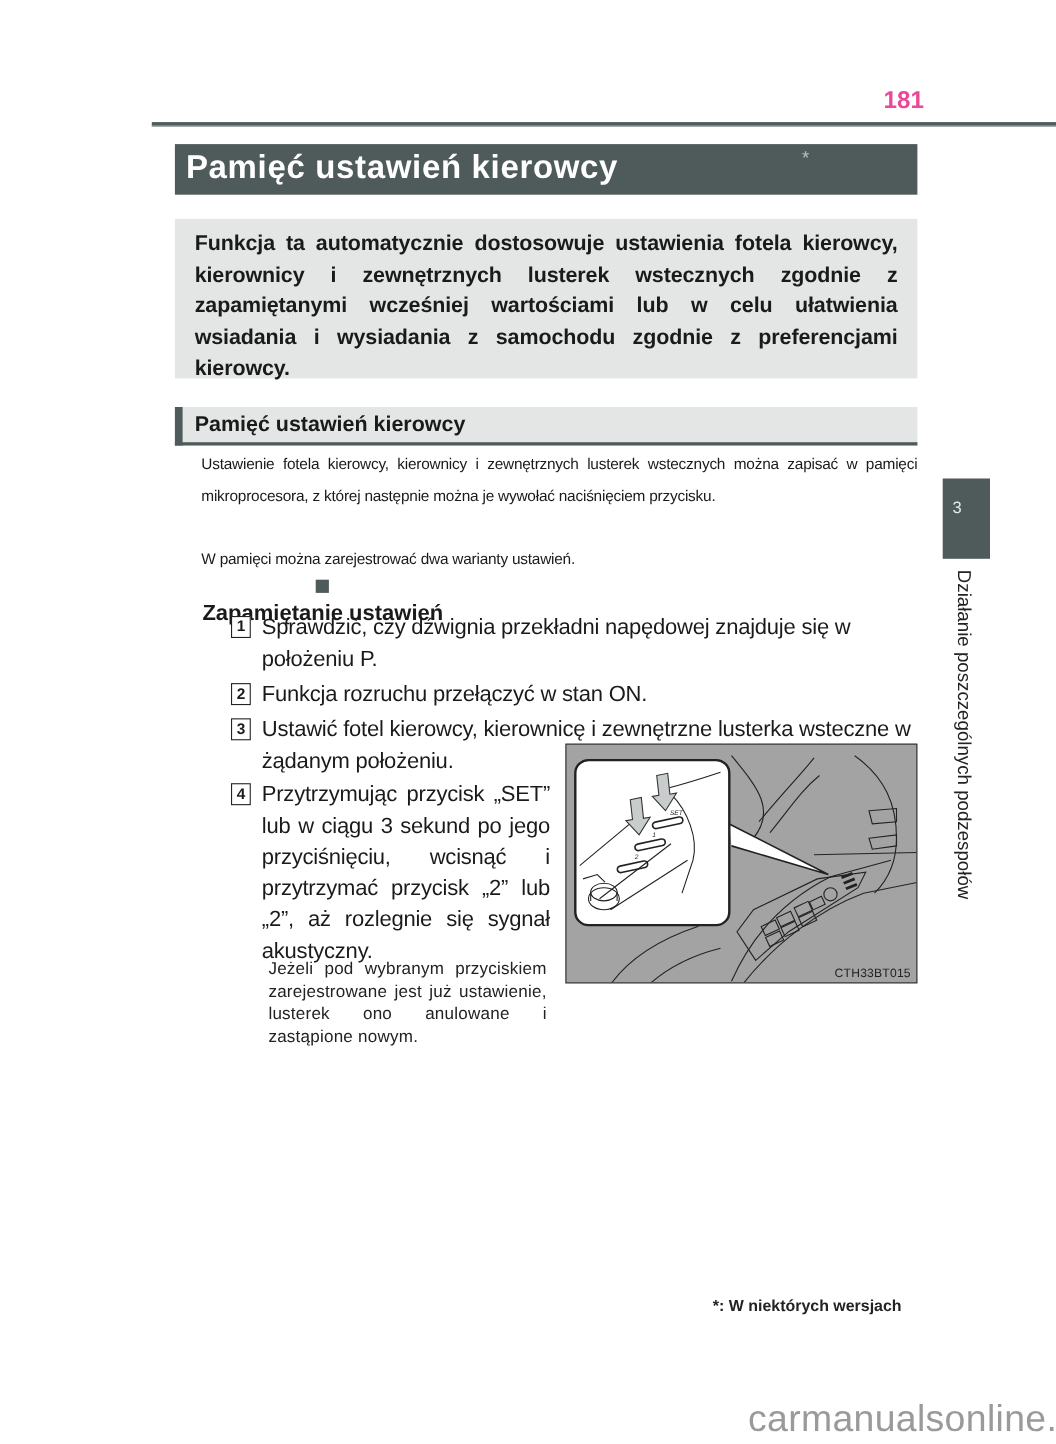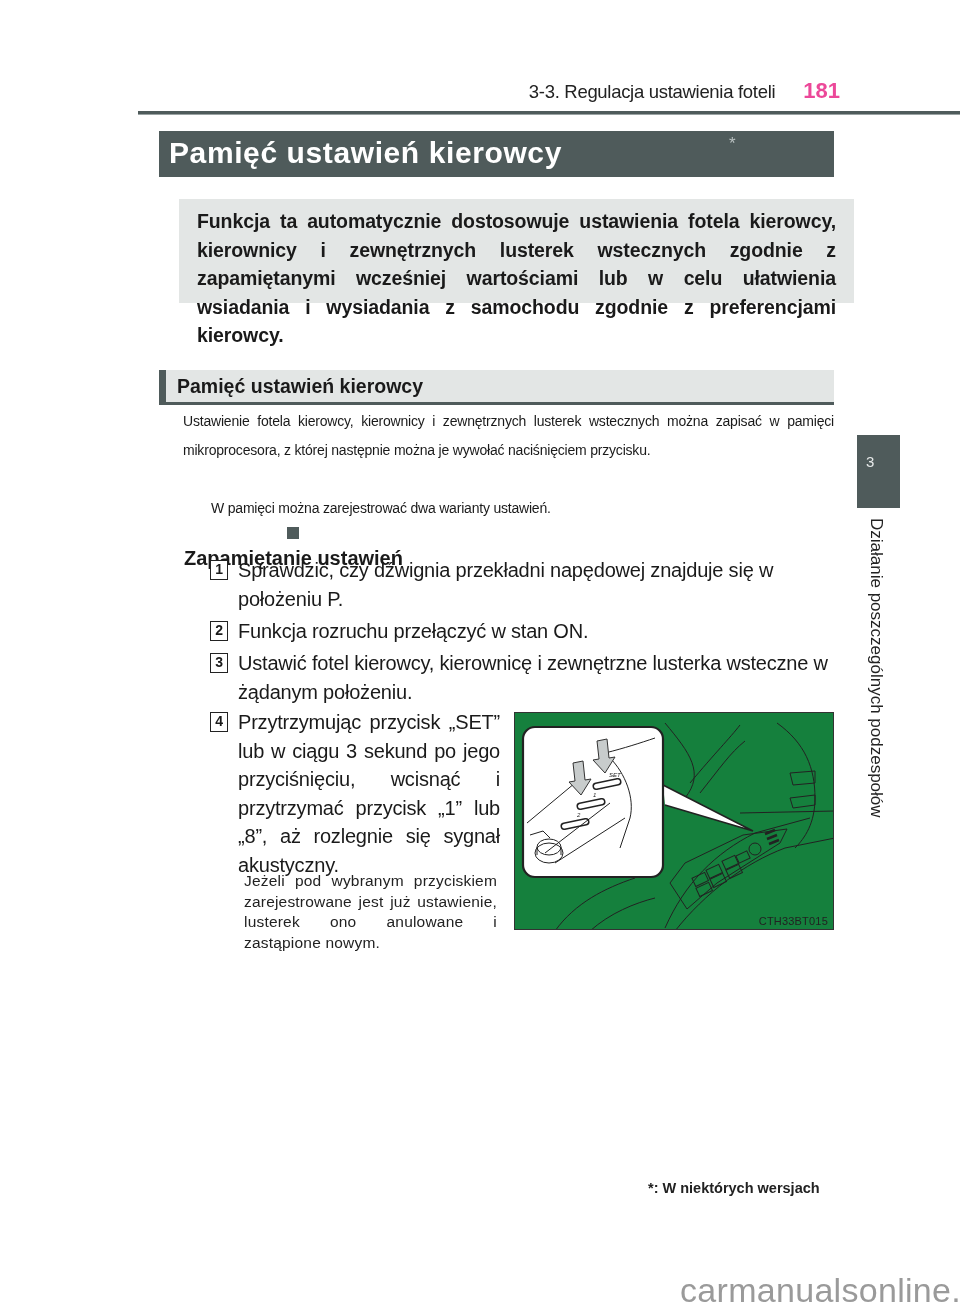--- a/index.html
+++ b/index.html
@@ -8,63 +8,62 @@
 
     .running-head { position: absolute; top: 78px; right: 120px; display: flex; align-items: baseline; gap: 28px; }
     .running-head .section { font-size: 18.5px; color: #222; letter-spacing: -0.3px; }
     .running-head .page-num { font-size: 22px; font-weight: bold; color: #ec4899; }
     .head-rule { position: absolute; top: 111px; left: 138px; width: 822px; height: 4px; background: #4f5b5b; border-bottom: 1px solid #9aa3a3; }
 
     .title-bar { position: absolute; top: 131px; left: 159px; width: 675px; height: 46px; background: #4f5b5b; }
     .title-bar .title { position: absolute; left: 10px; top: 5px; font-size: 30px; font-weight: bold; color: #ffffff; letter-spacing: 0.6px; white-space: nowrap; }
     .title-bar .asterisk { position: absolute; left: 570px; top: 3px; font-size: 17px; color: #b8c0c0; }
 
-    .intro-box { position: absolute; top: 199px; left: 159px; width: 675px; height: 104px; background: #e3e6e5; padding: 8px 18px 0 18px; margin-left: 20px; }
+    .intro-box { position: absolute; top: 199px; left: 159px; width: 675px; height: 145px; background: #e3e6e5; padding: 8px 18px 0 18px; }
     .intro-box p { font-size: 19.5px; font-weight: bold; line-height: 28.5px; text-align: justify; color: #1a1a1a; letter-spacing: -0.1px; }
 
     .subhead { position: absolute; top: 370px; left: 159px; width: 675px; height: 35px; background: #e3e6e5; border-bottom: 3px solid #4f5b5b; }
     .subhead .bar { position: absolute; left: 0; top: 0; width: 7px; height: 35px; background: #4f5b5b; }
     .subhead .label { position: absolute; left: 18px; top: 5px; font-size: 19.5px; font-weight: bold; color: #1a1a1a; }
 
     .body-text { position: absolute; left: 183px; width: 651px; font-size: 14px; line-height: 28.5px; text-align: justify; color: #1a1a1a; letter-spacing: -0.2px; }
     .p1 { top: 407px; }
-    .p2 { top: 494px; margin-left: 28px; }
+    .p2 { top: 494px; }
 
     .bullet-head { position: absolute; top: 527px; left: 184px; display: flex; align-items: center; gap: 8px; flex-direction: column; }
     .bullet-head .sq { width: 12px; height: 12px; background: #4f5b5b; display: inline-block; }
     .bullet-head .label { font-size: 20px; font-weight: bold; color: #1a1a1a; }
 
     .step { position: absolute; left: 210px; font-size: 20px; line-height: 28.5px; color: #1a1a1a; letter-spacing: -0.2px; }
     .step .num { position: absolute; left: 0; top: 4px; width: 18px; height: 20px; border: 1.5px solid #222; font-size: 14px; font-weight: bold; text-align: center; line-height: 17px; background: #fff; }
     .step .txt { display: block; padding-left: 28px; text-indent: 0; }
     .s1 { top: 556px; width: 624px; }
     .s2 { top: 617px; width: 624px; }
     .s3 { top: 649px; width: 624px; }
     .s4 { top: 708px; width: 290px; }
     .s4 .txt { text-align: justify; }
 
     .note { position: absolute; top: 871px; left: 244px; width: 253px; font-size: 15.5px; line-height: 20.5px; text-align: justify; color: #222; letter-spacing: 0.2px; }
 
-    .figure { position: absolute; top: 712px; left: 514px; width: 320px; height: 218px; border: 1px solid #333; background: #15803d; overflow: hidden; }
+    .figure { position: absolute; top: 676px; left: 514px; width: 320px; height: 218px; border: 1px solid #333; background: #a3a3a3; overflow: hidden; }
     .figure svg { position: absolute; left: 0; top: 0; }
     .figure .code { position: absolute; right: 5px; bottom: 2px; font-size: 11px; color: #222; letter-spacing: 0.2px; }
 
     .side-tab { position: absolute; top: 435px; left: 857px; width: 43px; height: 73px; background: #4f5b5b; }
     .side-tab .num { position: absolute; top: 18px; left: 9px; color: #e6e9e9; font-size: 15px; }
     .side-label { position: absolute; top: 518px; left: 866px; width: 20px; height: 340px; }
     .side-label span { position: absolute; left: 0; top: 0; transform-origin: 0 0; transform: translate(20px, 0) rotate(90deg); white-space: nowrap; font-size: 17px; color: #222; letter-spacing: 0; }
 
     .footnote { position: absolute; top: 1180px; left: 648px; font-size: 14.5px; color: #222; font-weight: bold; }
     .watermark { position: absolute; top: 1271px; left: 680px; font-size: 34px; color: #9a9a9a; letter-spacing: 0.3px; }
   </style>
 </head>
 <body>
 
 <div class="running-head">
-  <span class="section">3-3. Regulacja ustawienia foteli</span>
   <span class="page-num">181</span>
 </div>
 <div class="head-rule"></div>
 
 <div class="title-bar">
   <span class="title">Pamięć ustawień kierowcy</span>
   <span class="asterisk">*</span>
 </div>
 
 <div class="intro-box">
@@ -91,21 +90,21 @@
 <div class="step s2">
   <span class="num">2</span>
   <span class="txt">Funkcja rozruchu przełączyć w stan ON.</span>
 </div>
 <div class="step s3">
   <span class="num">3</span>
   <span class="txt">Ustawić fotel kierowcy, kierownicę i zewnętrzne lusterka wsteczne w żądanym położeniu.</span>
 </div>
 <div class="step s4">
   <span class="num">4</span>
-  <span class="txt">Przytrzymując przycisk „SET” lub w ciągu 3 sekund po jego przyciśnięciu, wcisnąć i przytrzymać przycisk „1” lub „8”, aż rozlegnie się sygnał akustyczny.</span>
+  <span class="txt">Przytrzymując przycisk „SET” lub w ciągu 3 sekund po jego przyciśnięciu, wcisnąć i przytrzymać przycisk „2” lub „2”, aż rozlegnie się sygnał akustyczny.</span>
 </div>
 
 <p class="note">Jeżeli pod wybranym przyciskiem zarejestrowane jest już ustawienie, lusterek ono anulowane i zastąpione nowym.</p>
 
 <div class="figure">
   <svg width="320" height="218" viewBox="0 0 320 218">
     <g fill="none" stroke="#222" stroke-width="1">
 
       <path d="M150 10 C 175 40, 190 60, 170 85"></path>
       <path d="M175 70 C 200 40, 215 25, 225 12"></path>

